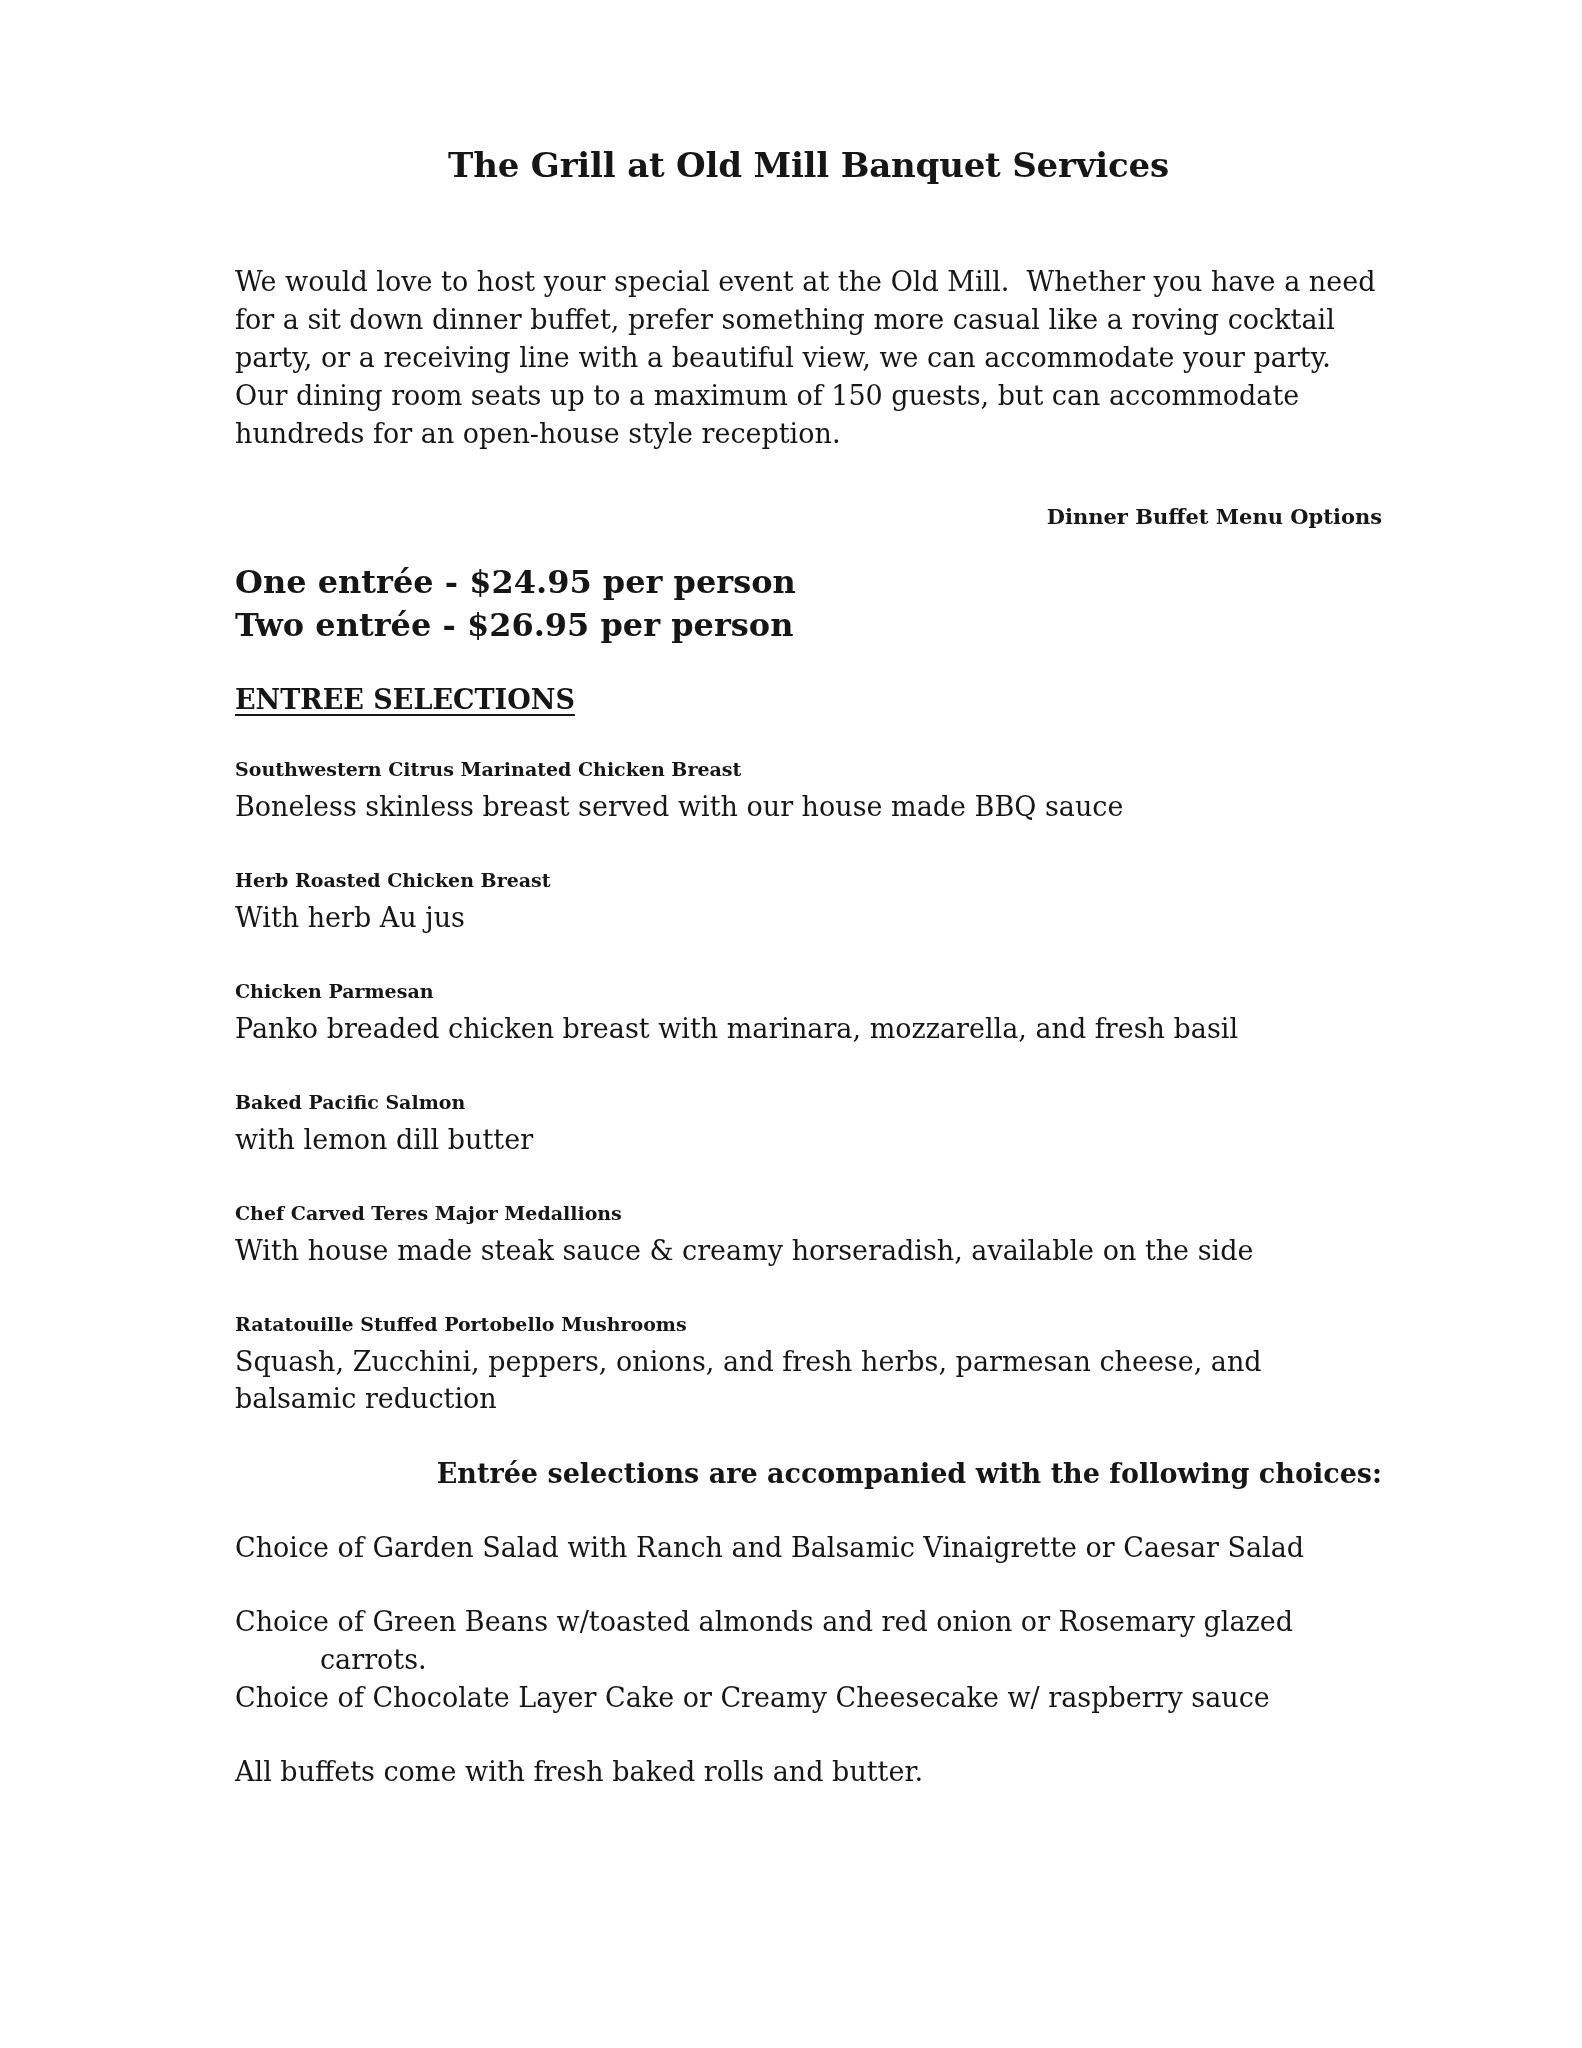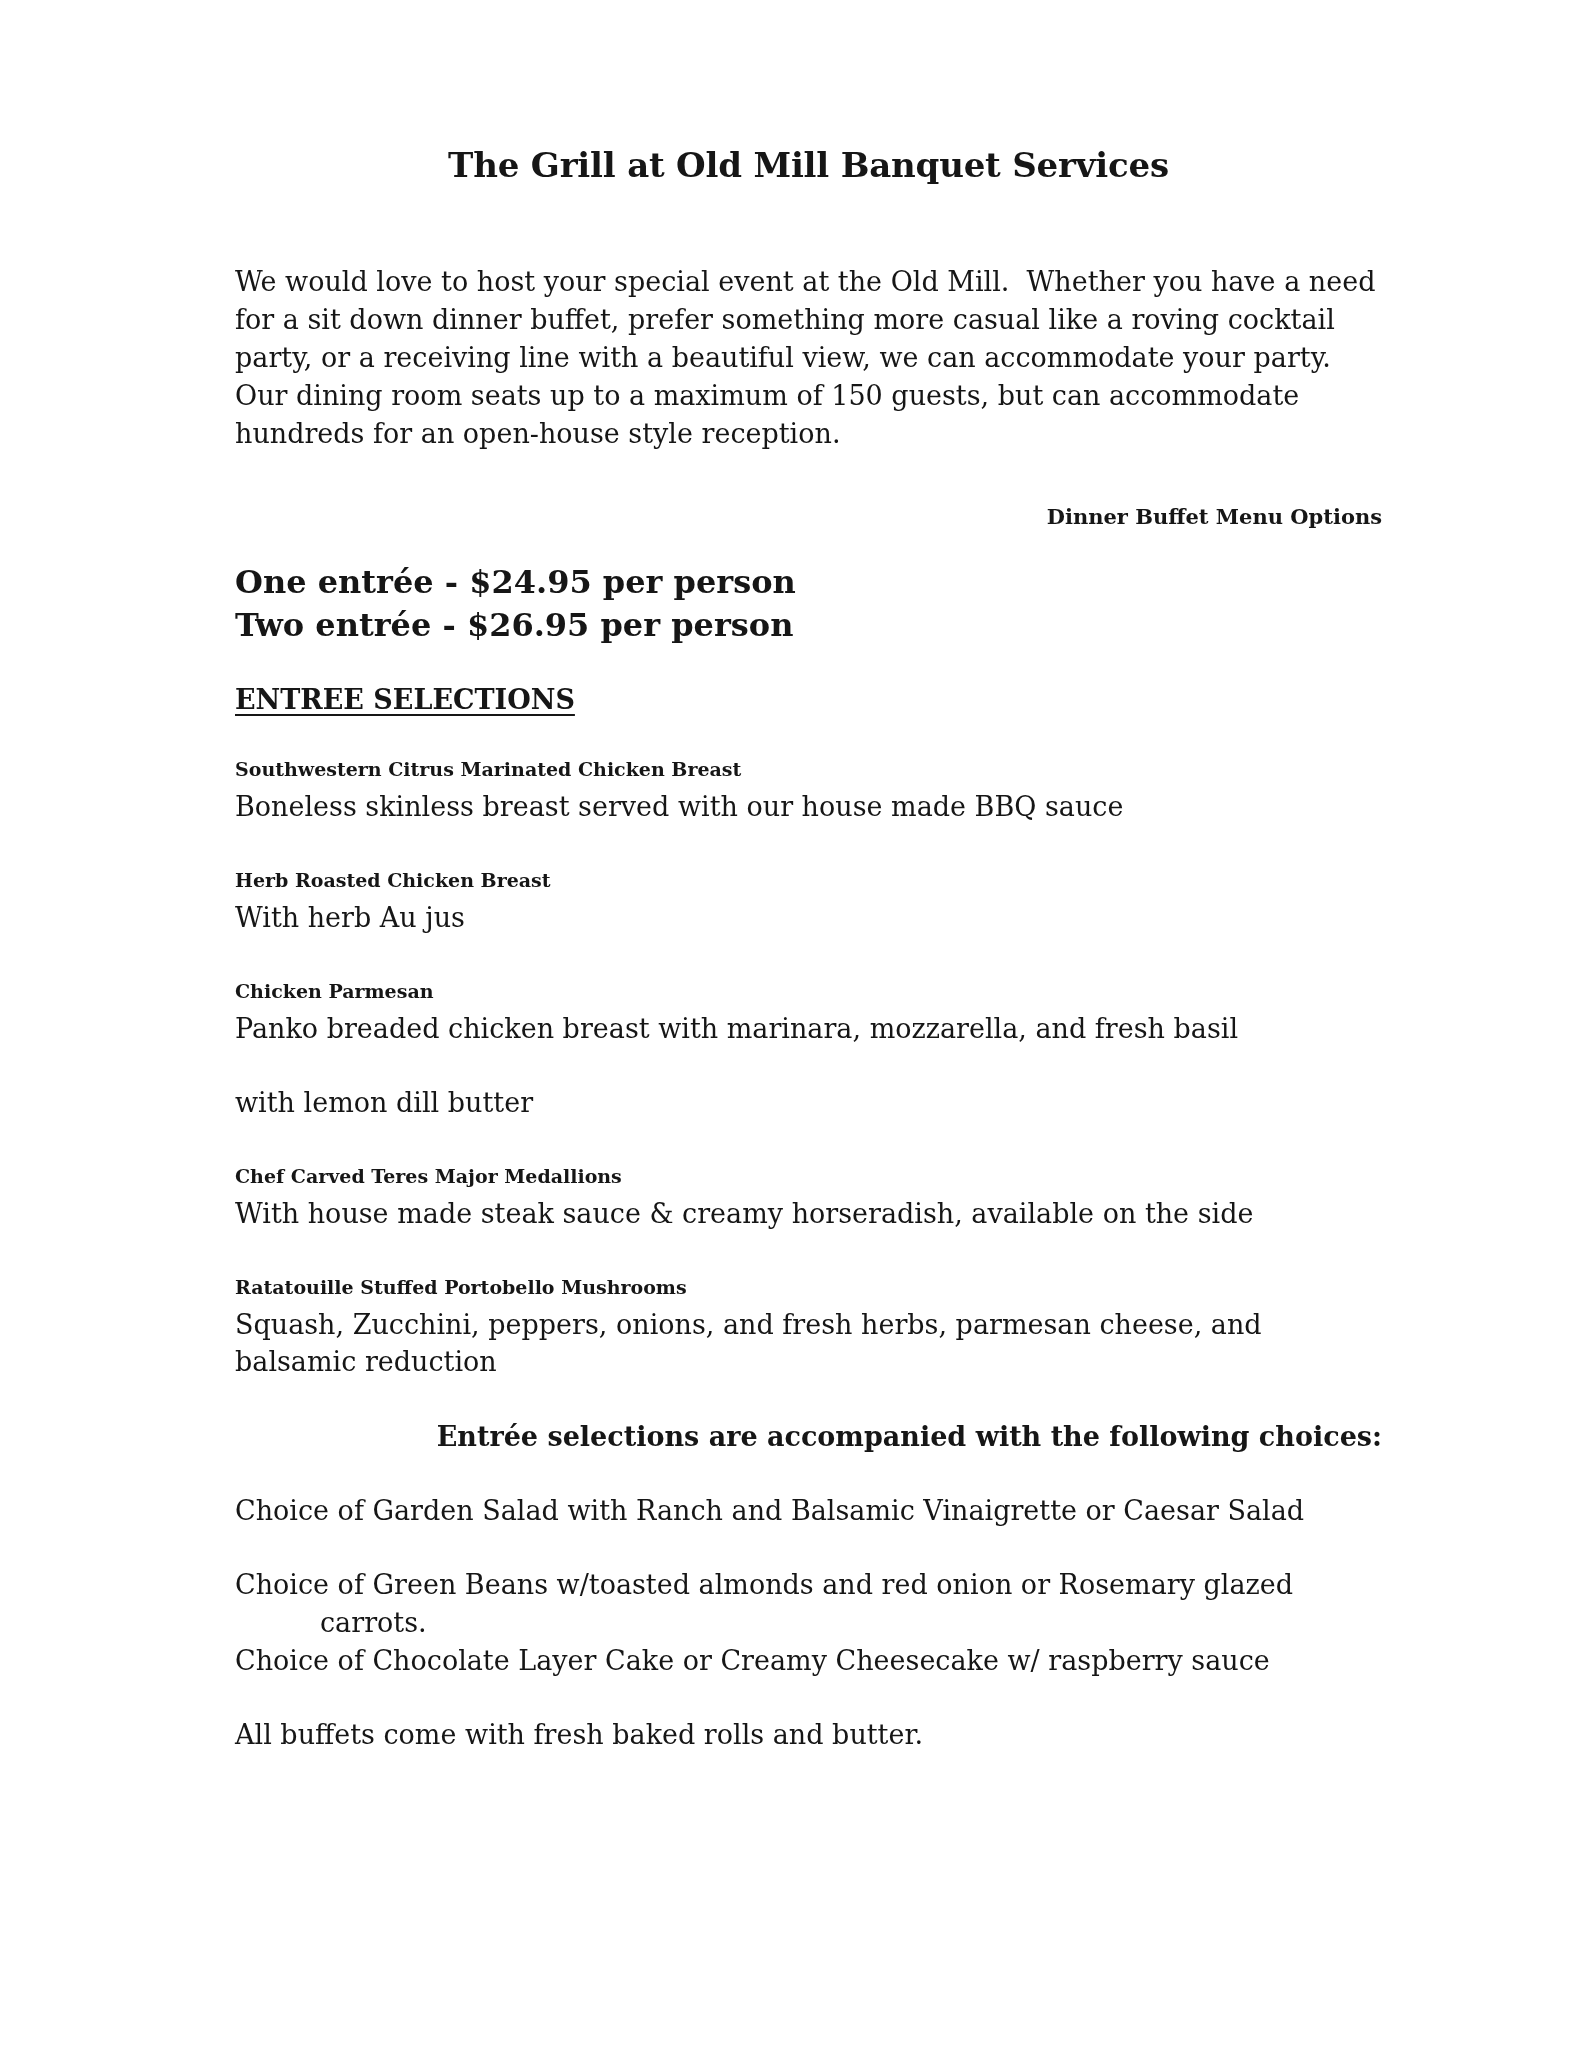--- a/index.html
+++ b/index.html
@@ -129,20 +129,21 @@
     <div class="entree-name">Herb Roasted Chicken Breast</div>
     <div class="entree-desc">With herb Au jus</div>
   </div>
 
   <div class="entree">
     <div class="entree-name">Chicken Parmesan</div>
     <div class="entree-desc">Panko breaded chicken breast with marinara, mozzarella, and fresh basil</div>
   </div>
 
   <div class="entree">
+    <div class="entree-name">Baked Pacific Salmon</div>
     <div class="entree-desc">with lemon dill butter</div>
   </div>
 
   <div class="entree">
     <div class="entree-name">Chef Carved Teres Major Medallions</div>
     <div class="entree-desc">With house made steak sauce &amp; creamy horseradish, available on the side</div>
   </div>
 
   <div class="entree">
     <div class="entree-name">Ratatouille Stuffed Portobello Mushrooms</div>

